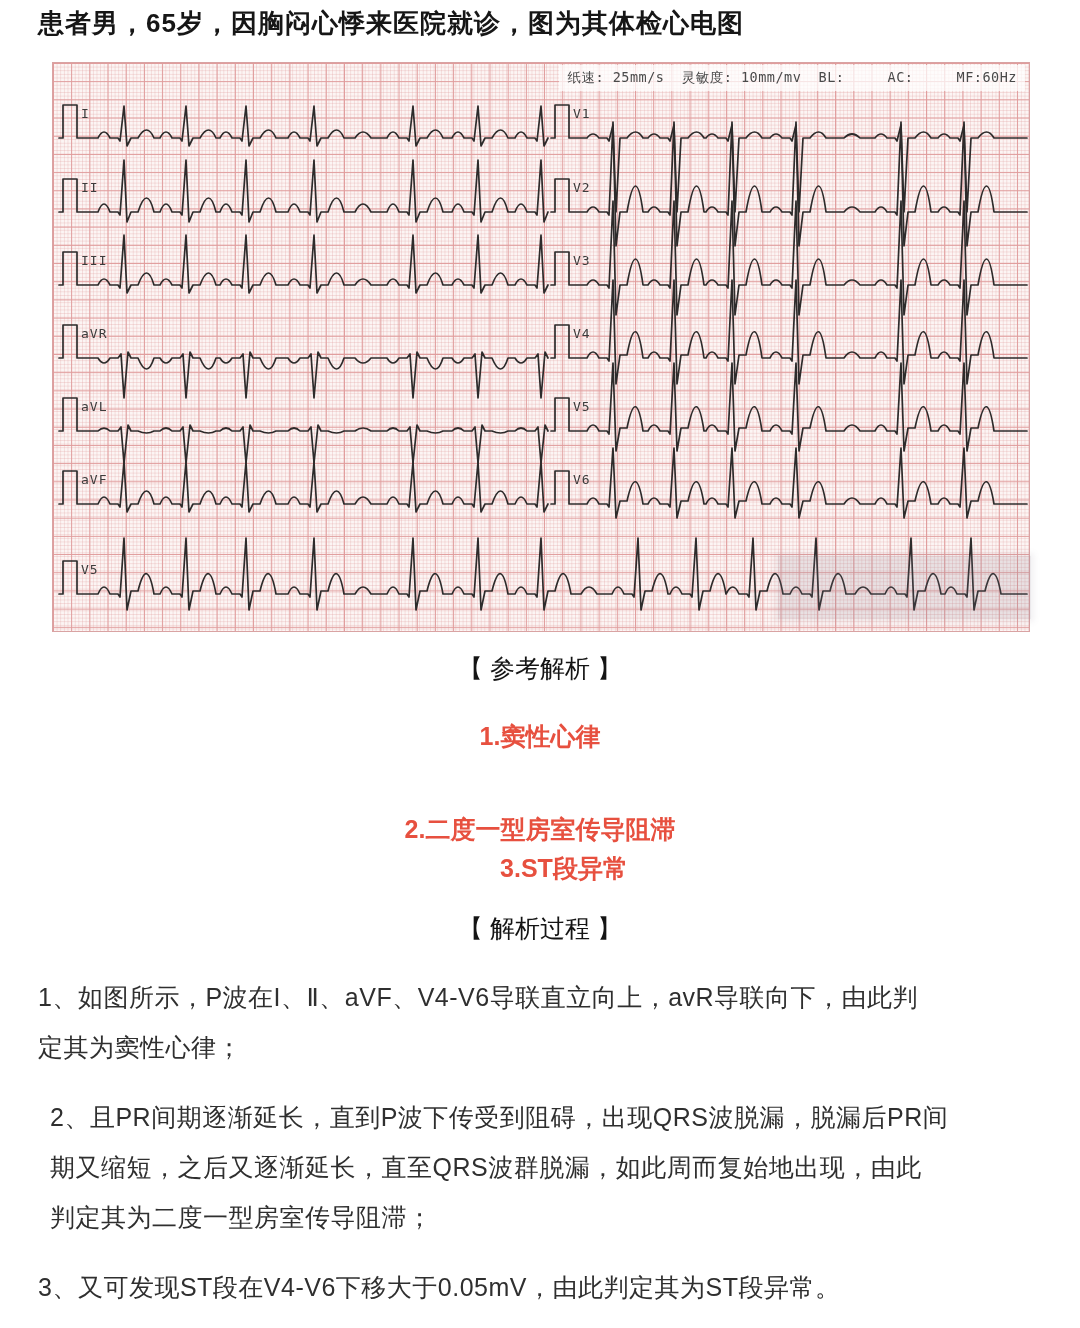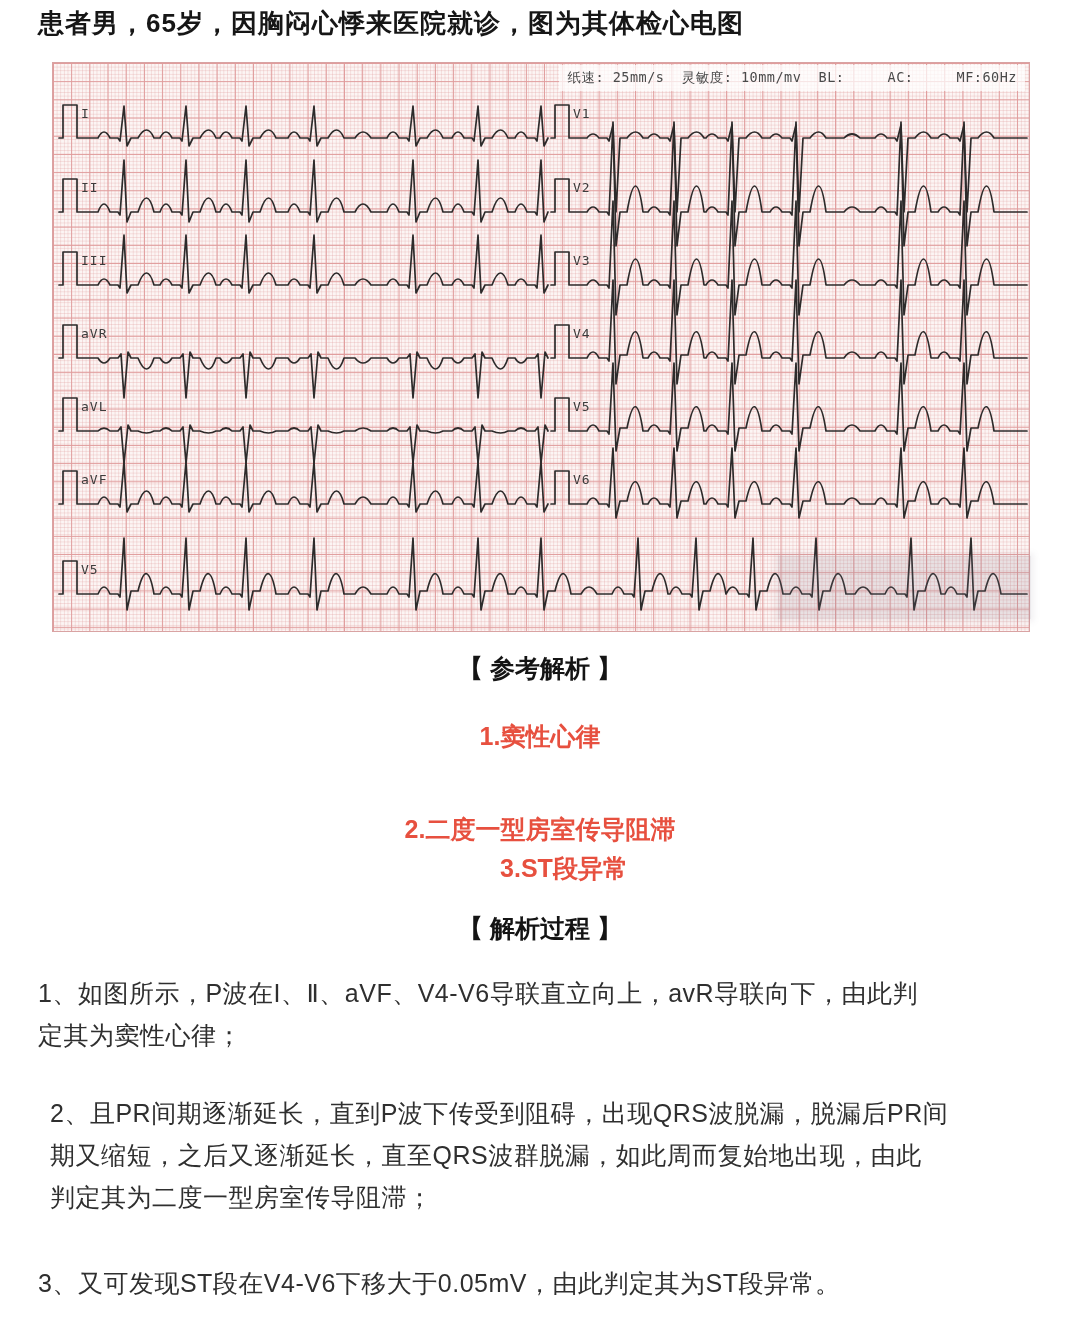--- a/index.html
+++ b/index.html
@@ -39,29 +39,29 @@
     font-size:13px;fill:#3c3c3c;letter-spacing:1px;
   }
   .blur-patch{
     position:absolute;left:725px;top:493px;width:253px;height:63px;
     background:rgba(130,118,138,.16);
     box-shadow:0 0 6px 3px rgba(130,118,138,.10);
   }
   
   .center-heading{
     position:absolute;left:0;width:1080px;text-align:center;
-    font-size:25px;font-weight:700;color:#141414;line-height:36px;
+    font-size:25px;font-weight:400;color:#141414;line-height:36px;
   }
   .finding{
     position:absolute;left:0;width:1080px;text-align:center;
     font-size:25px;font-weight:700;line-height:36px;
   }
   .para{
     position:absolute;left:38px;width:1004px;
-    font-size:25px;font-weight:400;color:#2f2f2f;line-height:42px;
+    font-size:25px;font-weight:400;color:#2f2f2f;line-height:50px;
     white-space:pre-wrap;letter-spacing:.5px;
   }
   .t-ref{top:650px;}
   .t-f1{top:718px;}
   .t-f2{top:783px;margin-top:28px;}
   .t-f3{top:850px;margin-left:24px;}
   .t-proc{top:910px;}
   .t-p1{top:972px;}
   .t-p2{top:1092px;margin-left:12px;}
   .t-p3{top:1262px;}

